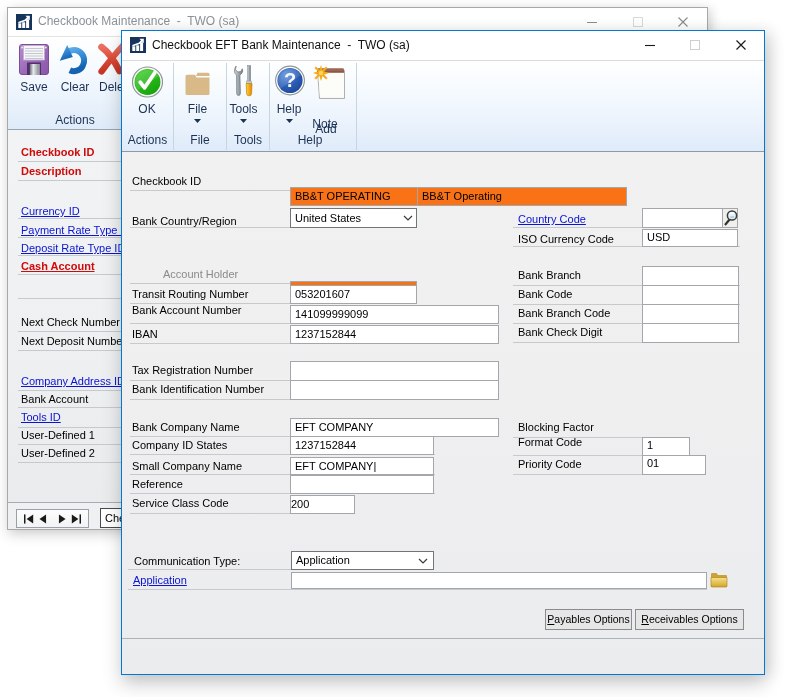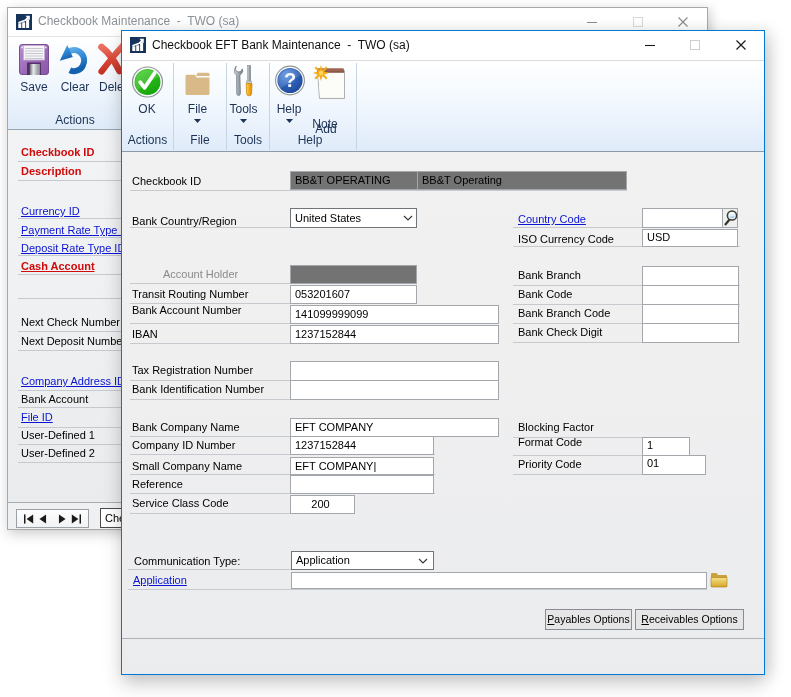--- a/index.html
+++ b/index.html
@@ -1,20 +1,20 @@
 <!DOCTYPE html>
 <html><head>
 <meta charset="utf-8">
 <style>
 * { margin:0; padding:0; box-sizing:border-box; }
 html,body { width:791px; height:697px; background:#ffffff; font-family:"Liberation Sans",sans-serif; overflow:hidden; position:relative; }
 .abs { position:absolute; }
 .lbl { position:absolute; font-size:11px; color:#000; white-space:nowrap; line-height:13px; }
 .box { position:absolute; border:1px solid #a3a6ab; background:#fff; font-size:11px; color:#000; line-height:15px; padding-left:4px; white-space:nowrap; }
-.gbox { background:#737373; }
+.gbox { background:#f97316;margin-top:16px; }
 .hline { position:absolute; height:1px; background:#c6cacf; }
 .blu { color:#0a14d2; text-decoration:underline; }
 .redb { color:#cf0a0a; font-weight:bold; }
 .gray { color:#8a8a8a; }
 .rlbl { position:absolute; font-size:12px; color:#1c3254; white-space:nowrap; text-align:center; }
 svg { position:absolute; display:block; }
 </style>
 </head>
 <body>
 
@@ -104,21 +104,21 @@
 <div class="lbl redb" style="left:21px; top:146px;">Checkbook ID</div>
 <div class="lbl redb" style="left:21px; top:165px;">Description</div>
 <div class="lbl blu" style="left:21px; top:205px;">Currency ID</div>
 <div class="lbl blu" style="left:21px; top:224px;">Payment Rate Type ID</div>
 <div class="lbl blu" style="left:21px; top:242px;">Deposit Rate Type ID</div>
 <div class="lbl redb" style="left:21px; top:260px; text-decoration:underline;">Cash Account</div>
 <div class="lbl" style="left:21px; top:316px;">Next Check Number</div>
 <div class="lbl" style="left:21px; top:335px;">Next Deposit Number</div>
 <div class="lbl blu" style="left:21px; top:375px;">Company Address ID</div>
 <div class="lbl" style="left:21px; top:393px;">Bank Account</div>
-<div class="lbl blu" style="left:21px; top:411px;">File ID</div>
+<div class="lbl blu" style="left:21px; top:411px;">Tools ID</div>
 <div class="lbl" style="left:21px; top:429px;">User-Defined 1</div>
 <div class="lbl" style="left:21px; top:447px;">User-Defined 2</div>
 
 <div class="hline" style="left:18px; top:161px; width:104px;"></div>
 <div class="hline" style="left:18px; top:180px; width:104px;"></div>
 <div class="hline" style="left:18px; top:218px; width:104px;"></div>
 <div class="hline" style="left:18px; top:237px; width:104px;"></div>
 <div class="hline" style="left:18px; top:255px; width:104px;"></div>
 <div class="hline" style="left:18px; top:274px; width:104px;"></div>
 <div class="hline" style="left:18px; top:298px; width:104px;"></div>
@@ -316,32 +316,32 @@
 <div class="lbl" style="left:132px; top:364px;">Tax Registration Number</div>
 <div class="hline" style="left:130px; top:380px; width:369px;"></div>
 <div class="box" style="left:290px; top:361px; width:209px; height:20px;"></div>
 <div class="lbl" style="left:132px; top:383px;">Bank Identification Number</div>
 <div class="hline" style="left:130px; top:399px; width:369px;"></div>
 <div class="box" style="left:290px; top:380px; width:209px; height:20px;"></div>
 
 <div class="lbl" style="left:132px; top:421px;">Bank Company Name</div>
 <div class="hline" style="left:130px; top:436px; width:369px;"></div>
 <div class="box" style="left:290px; top:418px; width:209px; height:19px; line-height:17px;">EFT COMPANY</div>
-<div class="lbl" style="left:132px; top:439px;">Company ID Number</div>
+<div class="lbl" style="left:132px; top:439px;">Company ID States</div>
 <div class="hline" style="left:130px; top:454px; width:305px;"></div>
 <div class="box" style="left:290px; top:436px; width:144px; height:19px; line-height:17px;">1237152844</div>
 <div class="lbl" style="left:132px; top:460px;">Small Company Name</div>
 <div class="hline" style="left:130px; top:474px; width:305px;"></div>
 <div class="box" style="left:290px; top:457px; width:144px; height:18px; line-height:16px;">EFT COMPANY|</div>
 <div class="lbl" style="left:132px; top:478px;">Reference</div>
 <div class="hline" style="left:130px; top:493px; width:305px;"></div>
 <div class="box" style="left:290px; top:475px; width:144px; height:19px;"></div>
 <div class="lbl" style="left:132px; top:497px;">Service Class Code</div>
 <div class="hline" style="left:130px; top:513px; width:225px;"></div>
-<div class="box" style="left:290px; top:495px; width:65px; height:19px; line-height:17px; padding-left:0; padding-right:4px; text-align:center;">200</div>
+<div class="box" style="left:290px; top:495px; width:65px; height:19px; line-height:17px; padding-left:0; padding-right:4px; text-align:left;">200</div>
 
 <div class="lbl" style="left:518px; top:421px;">Blocking Factor</div>
 <div class="hline" style="left:513px; top:437px; width:177px;"></div>
 <div class="box" style="left:642px; top:418px; width:48px; height:20px;margin-top:24px;">10</div>
 <div class="lbl" style="left:518px; top:436px;">Format Code</div>
 <div class="hline" style="left:513px; top:455px; width:177px;"></div>
 <div class="box" style="left:642px; top:437px; width:48px; height:19px;">1</div>
 <div class="lbl" style="left:518px; top:458px;">Priority Code</div>
 <div class="hline" style="left:513px; top:474px; width:177px;"></div>
 <div class="box" style="left:642px; top:455px; width:64px; height:20px;">01</div>

